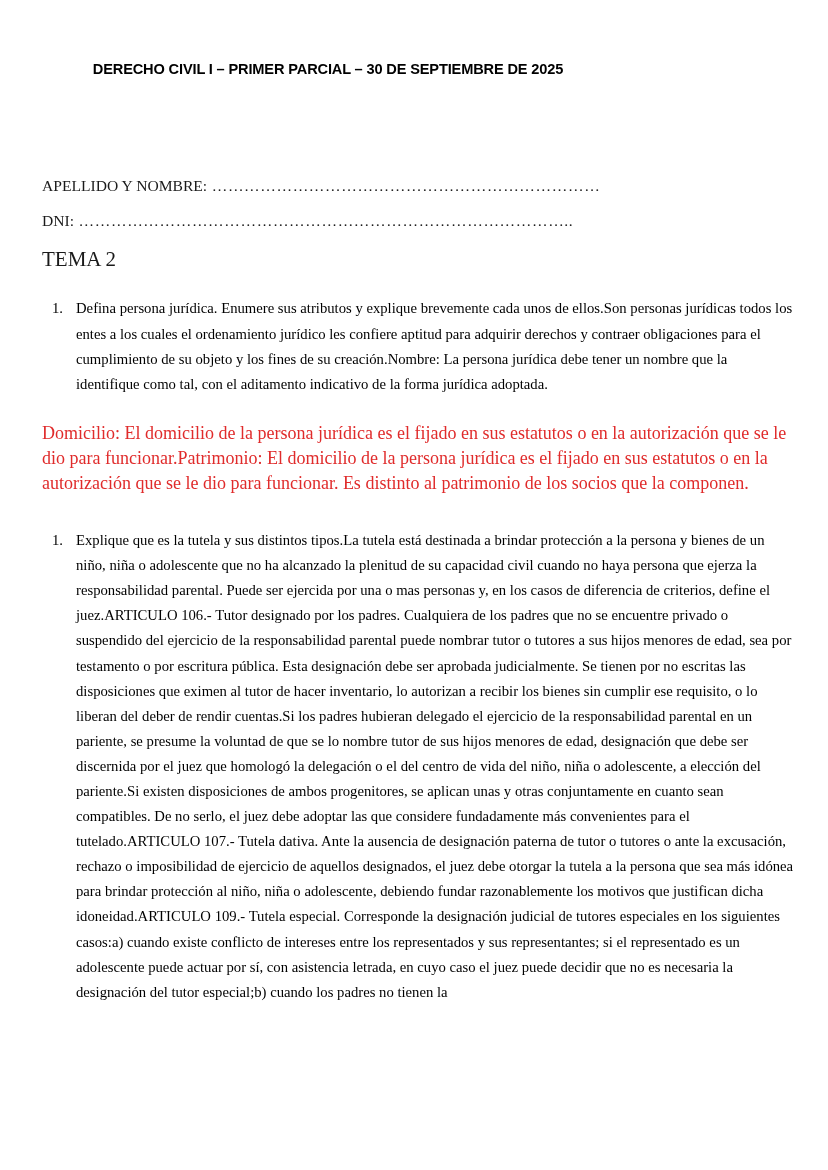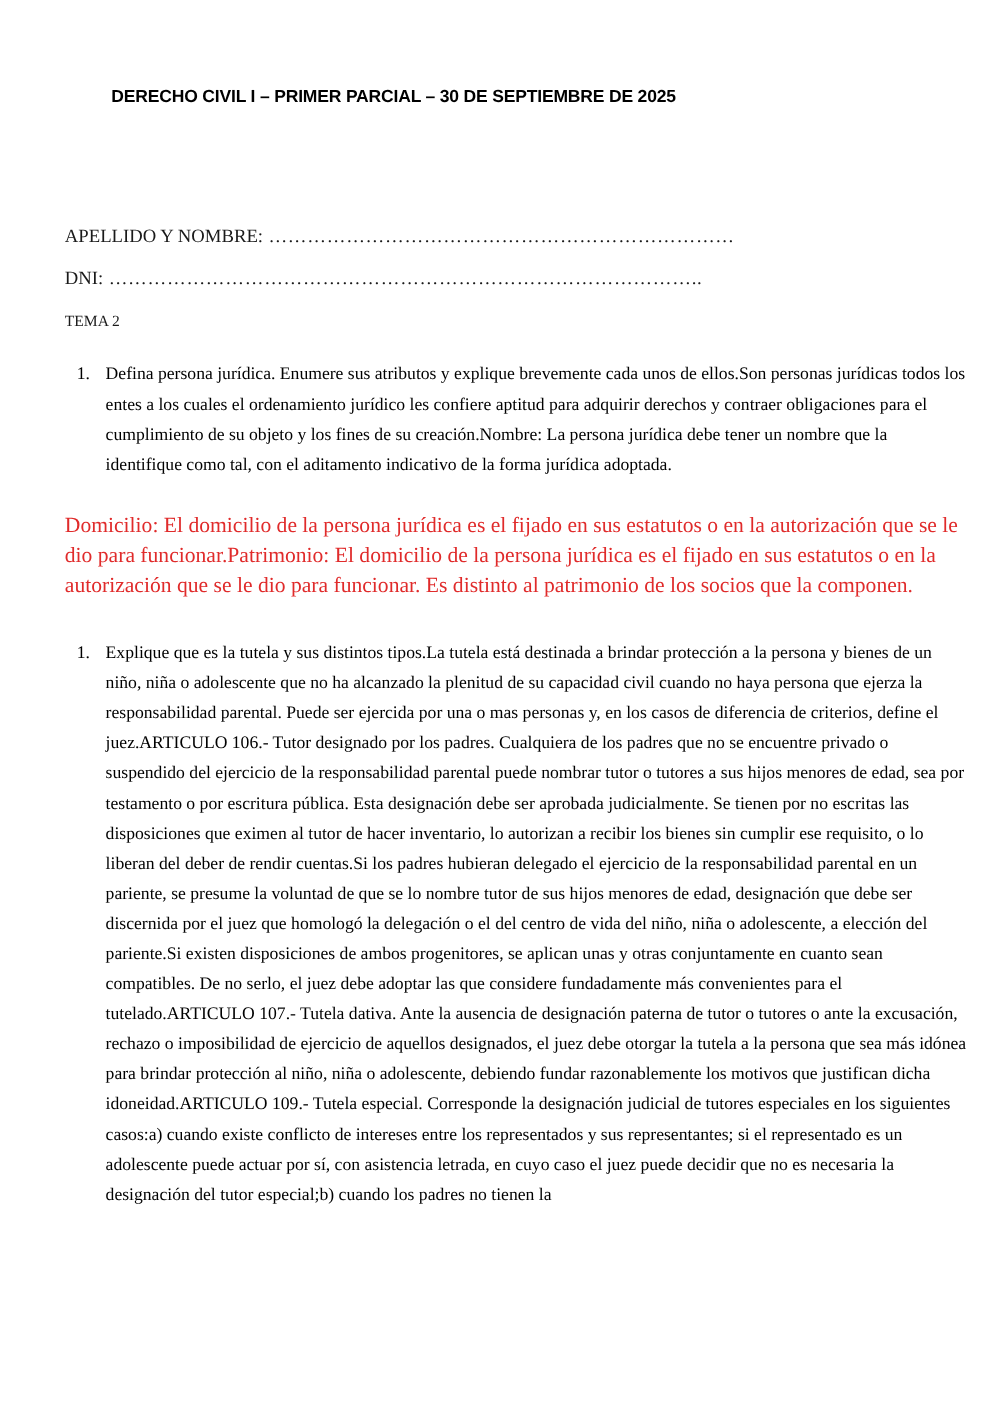--- a/index.html
+++ b/index.html
@@ -14,21 +14,21 @@
     overflow: hidden;
     font-family: "Liberation Serif", "DejaVu Serif", serif;
     color: #000000;
     -webkit-font-smoothing: antialiased;
   }
   .page {
     position: relative;
     width: 656px;
     height: 1170px;
     box-sizing: border-box;
-    padding: 16px;
+    padding: 4px;
   }
 
   
   .doc-header {
     padding-top: 56px;
     text-align: center;
   }
   .doc-title,
   .doc-subtitle {
     font-family: "Liberation Sans", "DejaVu Sans", sans-serif;
@@ -56,21 +56,21 @@
     color: #1a1a1a;
   }
   .field-row .leader {
     letter-spacing: 0.6px;
     font-size: 15.6px;
   }
   .spacer-before-fields { height: 100px; }
   .field-gap { height: 19px; }
 
   .tema-line {
-    font-size: 13px;
+    font-size: 21px;
     line-height: 1.0;
     color: #1a1a1a;
     margin-top: 21px;
   }
 
   
   ol.q-list {
     list-style: none;
     margin: 0;
     padding: 0;

